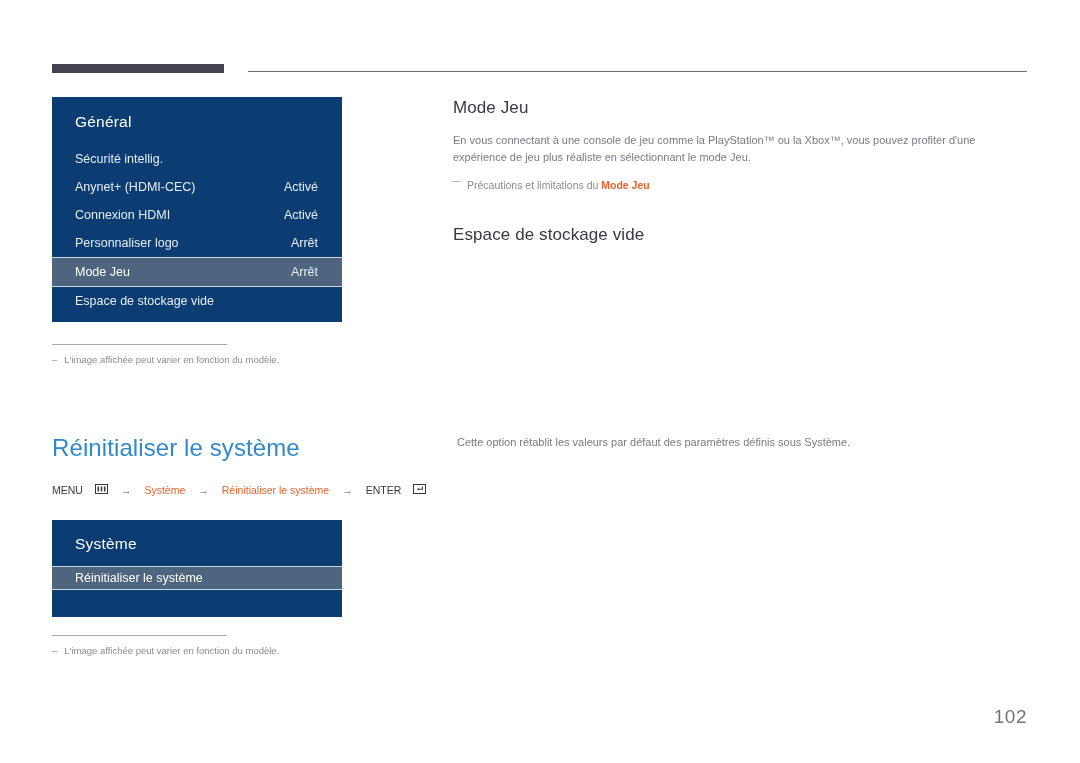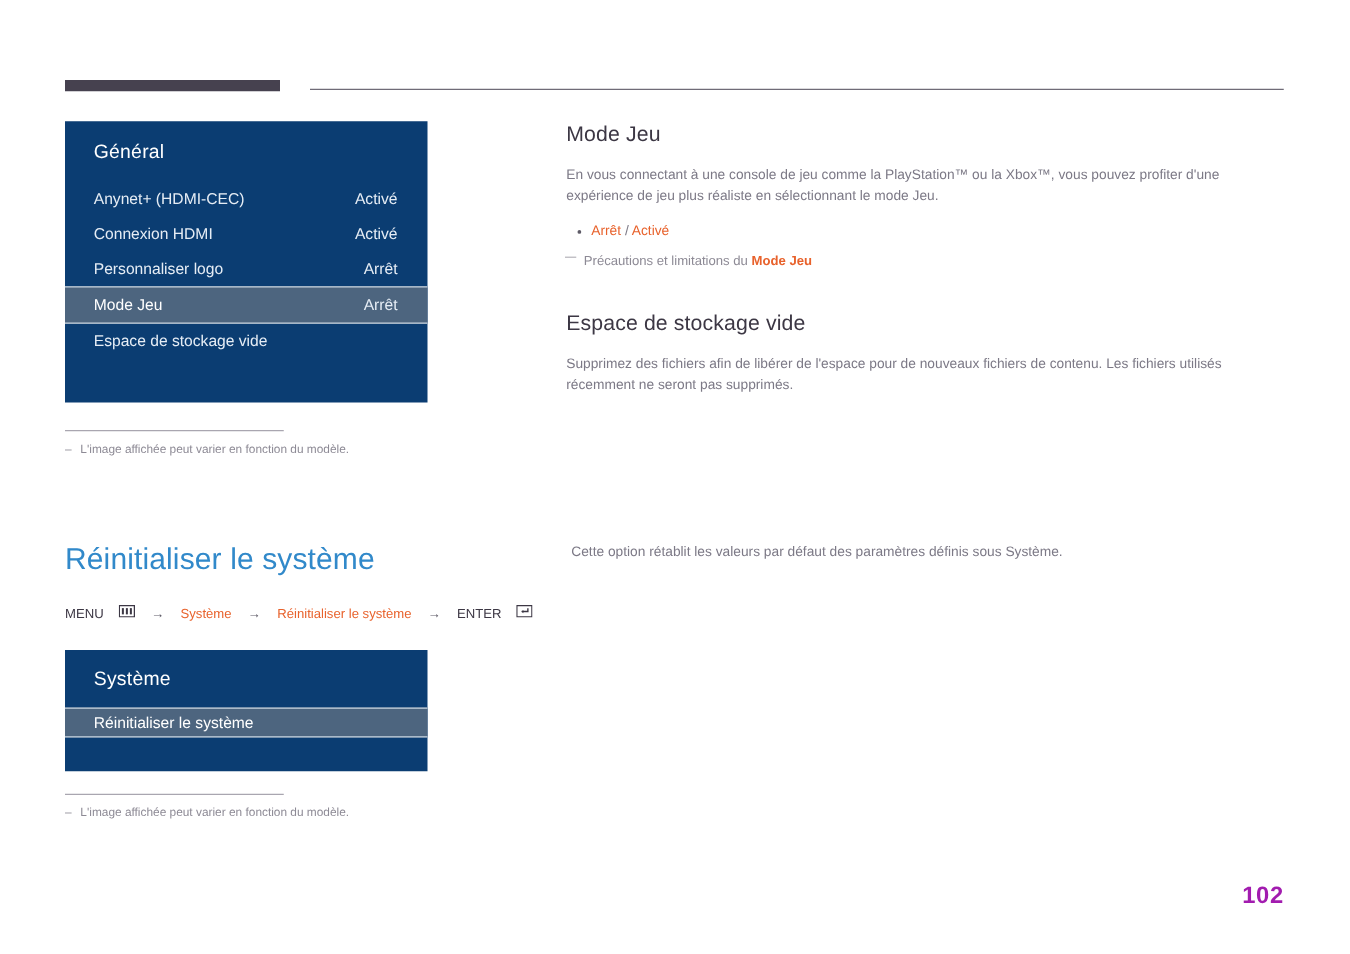--- a/index.html
+++ b/index.html
@@ -238,38 +238,41 @@
     line-height: 1.55;
     color: #7c7986;
   }
 
   
   .page-number {
     position: absolute;
     right: 53px;
     top: 706px;
     font-size: 19px;
-    color: #a21caf;
+    color: #737373;
     letter-spacing: .5px;
-    font-weight: bold;
   }
 </style>
 </head>
 <body>
 
 <div class="page">
 
   <div class="header-rule">
     <div class="thick"></div>
     <div class="thin"></div>
   </div>
 
   <div class="osd" id="osd-general">
     <div class="osd-title">Général</div>
 
+    <div class="osd-row">
+      <span>Sécurité intellig.</span>
+      <span class="val"></span>
+    </div>
 
     <div class="osd-row">
       <span>Anynet+ (HDMI-CEC)</span>
       <span class="val">Activé</span>
     </div>
 
     <div class="osd-row">
       <span>Connexion HDMI</span>
       <span class="val">Activé</span>
     </div>
@@ -297,36 +300,28 @@
       <span>L'image affichée peut varier en fonction du modèle.</span>
     </div>
   </div>
 
   <div class="col-right">
 
     <h2 class="section-title">Mode Jeu</h2>
 
     <p class="body-text">En vous connectant à une console de jeu comme la PlayStation™ ou la Xbox™, vous pouvez profiter d'une expérience de jeu plus réaliste en sélectionnant le mode Jeu.</p>
 
-    <ul class="opt-list">
-      <li>
-        <span>Arrêt</span>
-        <span class="sep">/</span>
-        <span>Activé</span>
-      </li>
-    </ul>
 
     <div class="dash-note">
       <span>Précautions et limitations du </span><span class="hl">Mode Jeu</span>
     </div>
 
     <div class="gap-2"></div>
 
     <h2 class="section-title">Espace de stockage vide</h2>
-    <p class="body-text">Supprimez des fichiers afin de libérer de l'espace pour de nouveaux fichiers de contenu. Les fichiers utilisés récemment ne seront pas supprimés.</p>
   </div>
 
   <div class="chapter">
     <h1 class="chapter-title">Réinitialiser le système</h1>
 
     <div class="breadcrumb">
       <span>MENU</span>
       <span class="ico-menu">
         <svg width="13" height="10" viewBox="0 0 13 10" aria-hidden="true">
           <rect x="0.5" y="0.5" width="12" height="9" fill="none" stroke="#3c3744" stroke-width="1"></rect>

